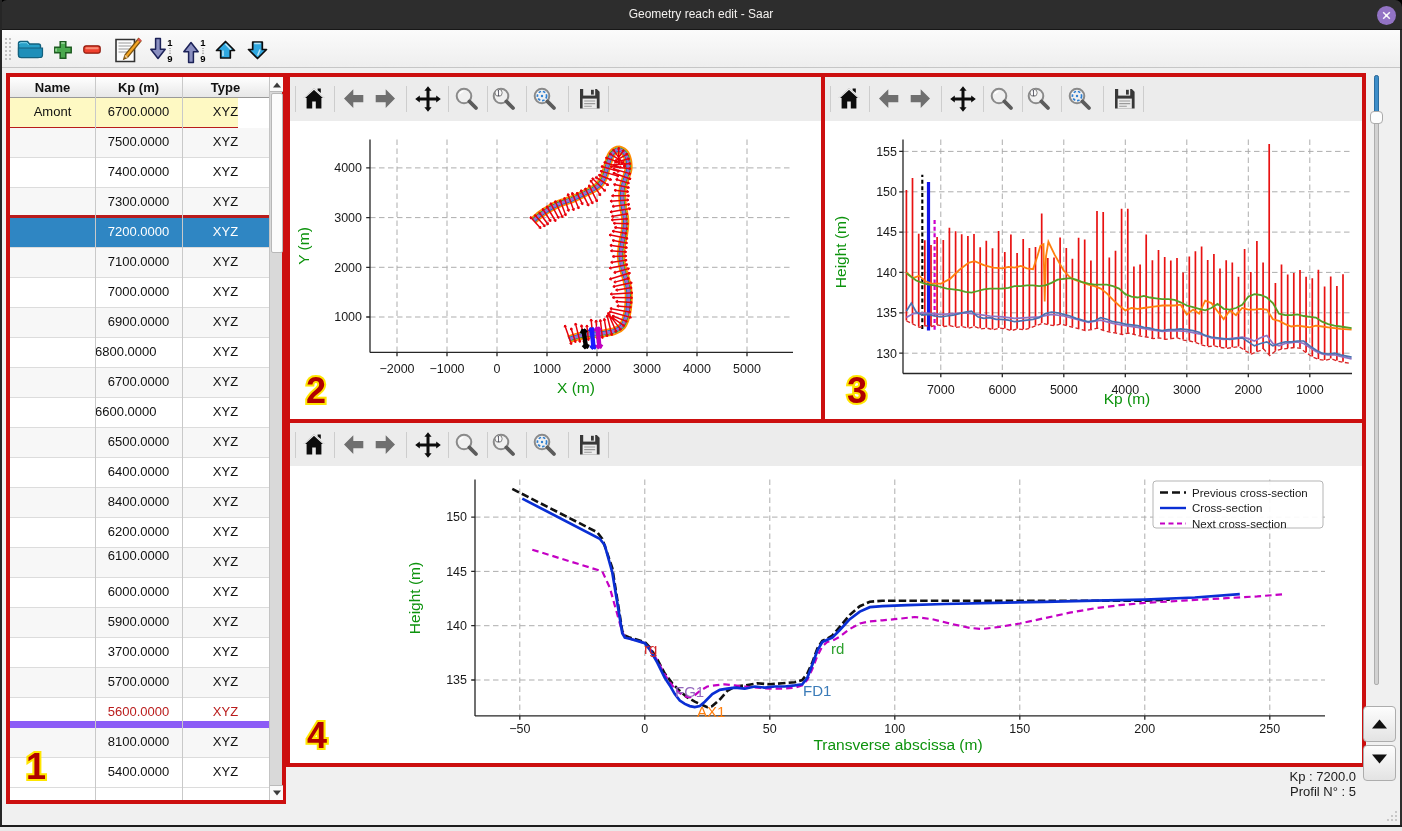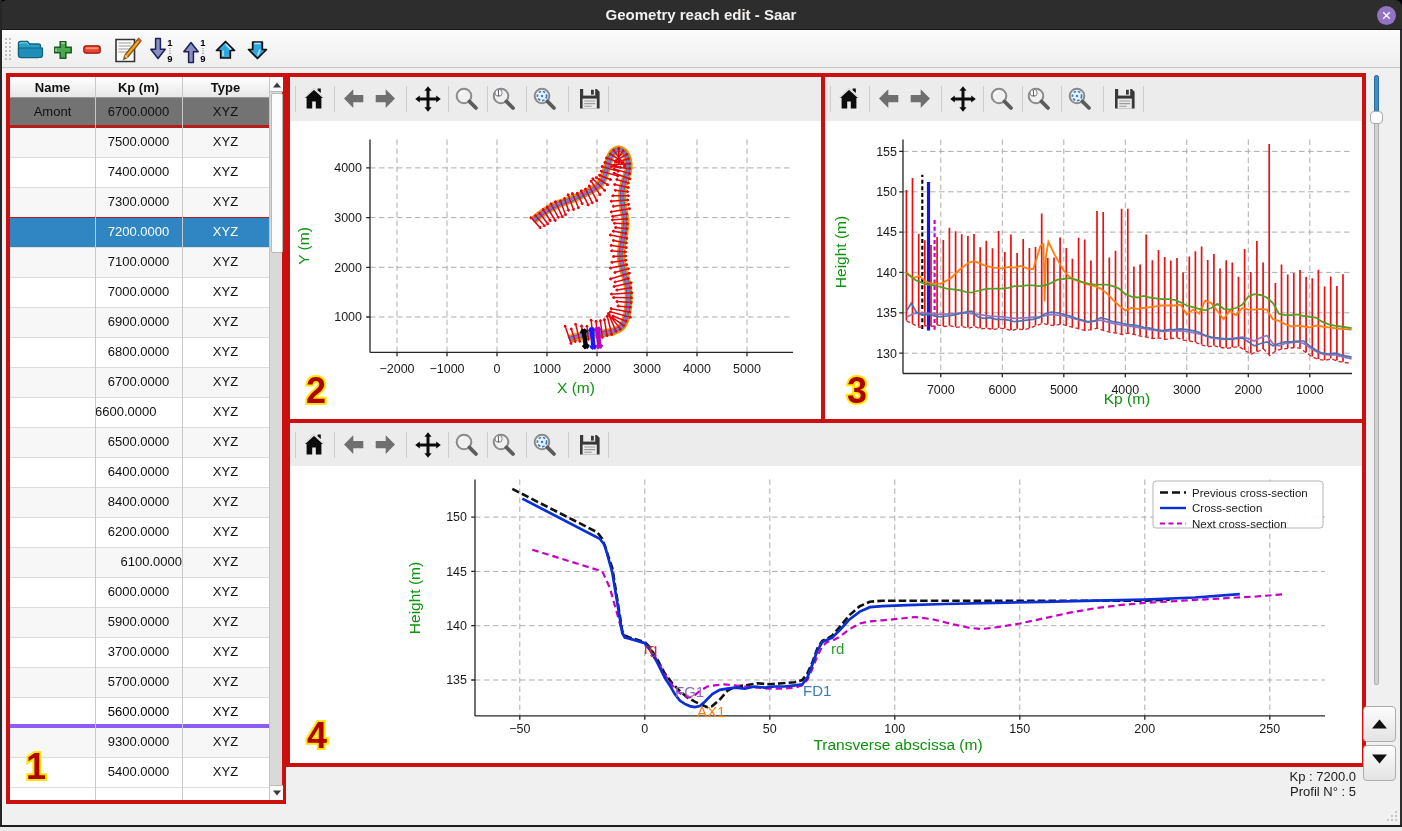--- a/index.html
+++ b/index.html
@@ -1,20 +1,20 @@
 <!DOCTYPE html>
 <html><head><meta charset="utf-8"><style>
 *{margin:0;padding:0;box-sizing:border-box}
 body{width:1402px;height:831px;position:relative;overflow:hidden;background:#f0f0f0;
  font-family:"Liberation Sans",sans-serif}
 .abs{position:absolute}
 </style></head><body>
 <div class="abs" style="left:0;top:0;width:1402px;height:30px;background:#000"></div>
 <div class="abs" style="left:0;top:0;width:1402px;height:30px;background:#2d2d2d;border-bottom:1px solid #171717;border-radius:7px 7px 0 0">
- <div style="text-align:center;line-height:29px;color:#f3f1ef;font-size:15px;font-weight:bold">Geometry reach edit - Saar</div>
+ <div style="text-align:center;line-height:29px;color:#f3f1ef;font-size:12px;font-weight:normal">Geometry reach edit - Saar</div>
  <div class="abs" style="left:1376.5px;top:5.5px;width:19px;height:19px;border-radius:50%;background:#9273c4"></div>
  <svg class="abs" style="left:1376.5px;top:5.5px" width="19" height="19">
       <path d="M6.2 6.2l6.6 6.6M12.8 6.2l-6.6 6.6" stroke="#f7f5fa" stroke-width="1.5"></path>
       <circle cx="9.5" cy="9.5" r="1.1" fill="#fff"></circle>
     </svg>
 </div>
 <div class="abs" style="left:0;top:30px;width:1402px;height:38px;background:linear-gradient(#fbfbfb,#eeeeee);border-bottom:1px solid #c6c6c6"></div>
 <svg style="position:absolute;left:4px;top:37px" width="9" height="27">
     <circle cx="2" cy="2" r="1" fill="#b0b0b0"></circle>
     <circle cx="2" cy="6" r="1" fill="#b0b0b0"></circle>
@@ -73,36 +73,36 @@
 <div class="abs" style="left:1400px;top:30px;width:2px;height:801px;background:#2e2e2e"></div>
 <div class="abs" style="left:0;top:825px;width:1402px;height:2px;background:#1c1c1c"></div>
 <div class="abs" style="left:0;top:827px;width:1402px;height:4px;background:#e9e9e9"></div>
 <div class="abs" style="left:6px;top:73px;width:280px;height:731px;border:4px solid #cc0f0f;background:#fff"></div>
 <div class="abs" style="left:10px;top:77px;width:259px;height:21px;background:linear-gradient(#ffffff,#e7e7e7);border-bottom:1px solid #999;font-size:13px;font-weight:bold;color:#111">
     <span class="abs" style="left:0;width:85px;text-align:center;top:3px">Name</span>
     <span class="abs" style="left:85px;width:87px;text-align:center;top:3px">Kp (m)</span>
     <span class="abs" style="left:172px;width:87px;text-align:center;top:3px">Type</span>
   </div>
 <div class="abs" style="left:10px;top:77px;width:259px;height:723px;font-size:13px;overflow:hidden">
-    <div style="position:absolute;left:0;top:21px;width:259px;height:30px;background:#737373;border-bottom:3px solid #b91c1c;color:#111111">
+    <div style="position:absolute;left:0;top:21px;width:228px;height:30px;background:#fef9c3;border-bottom:1px solid #b91c1c;color:#111111">
       <span style="position:absolute;left:0;width:85px;text-align:center;top:6px">Amont</span>
       <span style="position:absolute;left:85px;width:87px;text-align:center;top:6px">6700.0000</span>
       <span style="position:absolute;left:172px;width:87px;text-align:center;top:6px">XYZ</span>
     </div>
     <div style="position:absolute;left:0;top:51px;width:259px;height:30px;background:#f7f7f7;border-bottom:1px solid #dcdcdc;color:#111111">
       <span style="position:absolute;left:0;width:85px;text-align:center;top:6px"></span>
       <span style="position:absolute;left:85px;width:87px;text-align:center;top:6px">7500.0000</span>
       <span style="position:absolute;left:172px;width:87px;text-align:center;top:6px">XYZ</span>
     </div>
     <div style="position:absolute;left:0;top:81px;width:259px;height:30px;background:#ffffff;border-bottom:1px solid #dcdcdc;color:#111111">
       <span style="position:absolute;left:0;width:85px;text-align:center;top:6px"></span>
       <span style="position:absolute;left:85px;width:87px;text-align:center;top:6px">7400.0000</span>
       <span style="position:absolute;left:172px;width:87px;text-align:center;top:6px">XYZ</span>
     </div>
-    <div style="position:absolute;left:0;top:111px;width:259px;height:30px;background:#f7f7f7;border-bottom:1px solid #b91c1c;color:#111111">
+    <div style="position:absolute;left:0;top:111px;width:259px;height:30px;background:#f7f7f7;border-bottom:3px solid #b91c1c;color:#111111">
       <span style="position:absolute;left:0;width:85px;text-align:center;top:6px"></span>
       <span style="position:absolute;left:85px;width:87px;text-align:center;top:6px">7300.0000</span>
       <span style="position:absolute;left:172px;width:87px;text-align:center;top:6px">XYZ</span>
     </div>
     <div style="position:absolute;left:0;top:141px;width:259px;height:30px;background:#2f86c3;border-bottom:1px solid #dcdcdc;color:#ffffff">
       <span style="position:absolute;left:0;width:85px;text-align:center;top:6px"></span>
       <span style="position:absolute;left:85px;width:87px;text-align:center;top:6px">7200.0000</span>
       <span style="position:absolute;left:172px;width:87px;text-align:center;top:6px">XYZ</span>
     </div>
     <div style="position:absolute;left:0;top:171px;width:259px;height:30px;background:#f7f7f7;border-bottom:1px solid #dcdcdc;color:#111111">
@@ -115,21 +115,21 @@
       <span style="position:absolute;left:85px;width:87px;text-align:center;top:6px">7000.0000</span>
       <span style="position:absolute;left:172px;width:87px;text-align:center;top:6px">XYZ</span>
     </div>
     <div style="position:absolute;left:0;top:231px;width:259px;height:30px;background:#f7f7f7;border-bottom:1px solid #dcdcdc;color:#111111">
       <span style="position:absolute;left:0;width:85px;text-align:center;top:6px"></span>
       <span style="position:absolute;left:85px;width:87px;text-align:center;top:6px">6900.0000</span>
       <span style="position:absolute;left:172px;width:87px;text-align:center;top:6px">XYZ</span>
     </div>
     <div style="position:absolute;left:0;top:261px;width:259px;height:30px;background:#ffffff;border-bottom:1px solid #dcdcdc;color:#111111">
       <span style="position:absolute;left:0;width:85px;text-align:center;top:6px"></span>
-      <span style="position:absolute;left:85px;width:87px;text-align:center;top:6px">6800.0000</span>
+      <span style="position:absolute;left:85px;width:87px;top:6px">6800.0000</span>
       <span style="position:absolute;left:172px;width:87px;text-align:center;top:6px">XYZ</span>
     </div>
     <div style="position:absolute;left:0;top:291px;width:259px;height:30px;background:#f7f7f7;border-bottom:1px solid #dcdcdc;color:#111111">
       <span style="position:absolute;left:0;width:85px;text-align:center;top:6px"></span>
       <span style="position:absolute;left:85px;width:87px;text-align:center;top:6px">6700.0000</span>
       <span style="position:absolute;left:172px;width:87px;text-align:center;top:6px">XYZ</span>
     </div>
     <div style="position:absolute;left:0;top:321px;width:259px;height:30px;background:#ffffff;border-bottom:1px solid #dcdcdc;color:#111111">
       <span style="position:absolute;left:0;width:85px;text-align:center;top:6px"></span>
       <span style="position:absolute;left:85px;width:87px;text-align:left;top:6px">6600.0000</span>
@@ -150,21 +150,21 @@
       <span style="position:absolute;left:85px;width:87px;text-align:center;top:6px">8400.0000</span>
       <span style="position:absolute;left:172px;width:87px;text-align:center;top:6px">XYZ</span>
     </div>
     <div style="position:absolute;left:0;top:441px;width:259px;height:30px;background:#ffffff;border-bottom:1px solid #dcdcdc;color:#111111">
       <span style="position:absolute;left:0;width:85px;text-align:center;top:6px"></span>
       <span style="position:absolute;left:85px;width:87px;text-align:center;top:6px">6200.0000</span>
       <span style="position:absolute;left:172px;width:87px;text-align:center;top:6px">XYZ</span>
     </div>
     <div style="position:absolute;left:0;top:471px;width:259px;height:30px;background:#f7f7f7;border-bottom:1px solid #dcdcdc;color:#111111">
       <span style="position:absolute;left:0;width:85px;text-align:center;top:6px"></span>
-      <span style="position:absolute;left:85px;width:87px;text-align:right;top:6px">6100.0000</span>
+      <span style="position:absolute;left:85px;width:87px;text-align:center;top:0">6100.0000</span>
       <span style="position:absolute;left:172px;width:87px;text-align:center;top:6px">XYZ</span>
     </div>
     <div style="position:absolute;left:0;top:501px;width:259px;height:30px;background:#ffffff;border-bottom:1px solid #dcdcdc;color:#111111">
       <span style="position:absolute;left:0;width:85px;text-align:center;top:6px"></span>
       <span style="position:absolute;left:85px;width:87px;text-align:center;top:6px">6000.0000</span>
       <span style="position:absolute;left:172px;width:87px;text-align:center;top:6px">XYZ</span>
     </div>
     <div style="position:absolute;left:0;top:531px;width:259px;height:30px;background:#f7f7f7;border-bottom:1px solid #dcdcdc;color:#111111">
       <span style="position:absolute;left:0;width:85px;text-align:center;top:6px"></span>
       <span style="position:absolute;left:85px;width:87px;text-align:center;top:6px">5900.0000</span>
@@ -173,28 +173,28 @@
     <div style="position:absolute;left:0;top:561px;width:259px;height:30px;background:#ffffff;border-bottom:1px solid #dcdcdc;color:#111111">
       <span style="position:absolute;left:0;width:85px;text-align:center;top:6px"></span>
       <span style="position:absolute;left:85px;width:87px;text-align:center;top:6px">3700.0000</span>
       <span style="position:absolute;left:172px;width:87px;text-align:center;top:6px">XYZ</span>
     </div>
     <div style="position:absolute;left:0;top:591px;width:259px;height:30px;background:#f7f7f7;border-bottom:1px solid #dcdcdc;color:#111111">
       <span style="position:absolute;left:0;width:85px;text-align:center;top:6px"></span>
       <span style="position:absolute;left:85px;width:87px;text-align:center;top:6px">5700.0000</span>
       <span style="position:absolute;left:172px;width:87px;text-align:center;top:6px">XYZ</span>
     </div>
-    <div style="position:absolute;left:0;top:621px;width:259px;height:30px;background:#ffffff;border-bottom:4px solid #8b5cf6;color:#000000">
+    <div style="position:absolute;left:0;top:621px;width:259px;height:30px;background:#ffffff;border-bottom:7px solid #8b5cf6;color:#b91c1c">
       <span style="position:absolute;left:0;width:85px;text-align:center;top:6px"></span>
       <span style="position:absolute;left:85px;width:87px;text-align:center;top:6px">5600.0000</span>
       <span style="position:absolute;left:172px;width:87px;text-align:center;top:6px">XYZ</span>
     </div>
     <div style="position:absolute;left:0;top:651px;width:259px;height:30px;background:#f7f7f7;border-bottom:1px solid #dcdcdc;color:#111111">
       <span style="position:absolute;left:0;width:85px;text-align:center;top:6px"></span>
-      <span style="position:absolute;left:85px;width:87px;text-align:center;top:6px">9300.0000</span>
+      <span style="position:absolute;left:85px;width:87px;text-align:center;top:6px">8100.0000</span>
       <span style="position:absolute;left:172px;width:87px;text-align:center;top:6px">XYZ</span>
     </div>
     <div style="position:absolute;left:0;top:681px;width:259px;height:30px;background:#ffffff;border-bottom:1px solid #dcdcdc;color:#111111">
       <span style="position:absolute;left:0;width:85px;text-align:center;top:6px"></span>
       <span style="position:absolute;left:85px;width:87px;text-align:center;top:6px">5400.0000</span>
       <span style="position:absolute;left:172px;width:87px;text-align:center;top:6px">XYZ</span>
     </div>
     <div class="abs" style="left:85px;top:0;width:1px;height:723px;background:#c9c9c9"></div>
     <div class="abs" style="left:172px;top:0;width:1px;height:723px;background:#c9c9c9"></div>
   </div>

